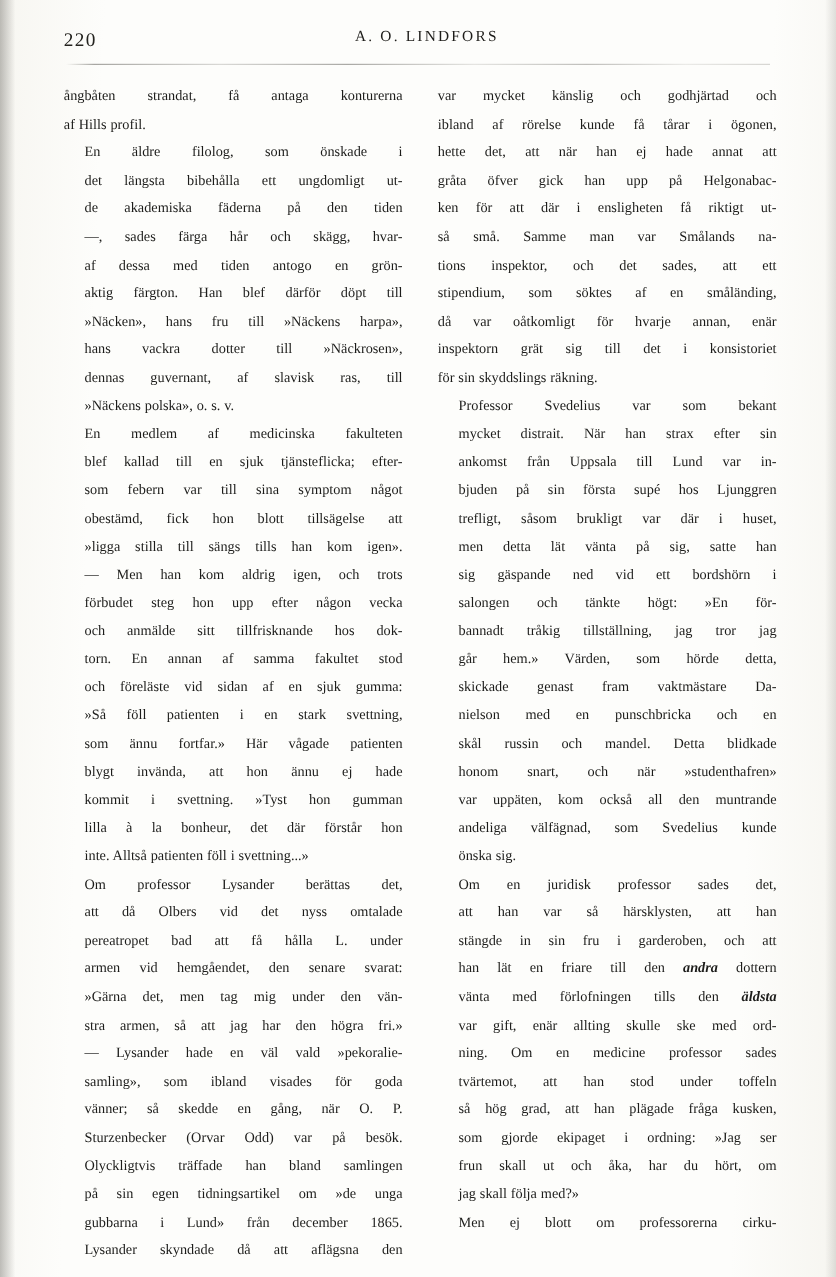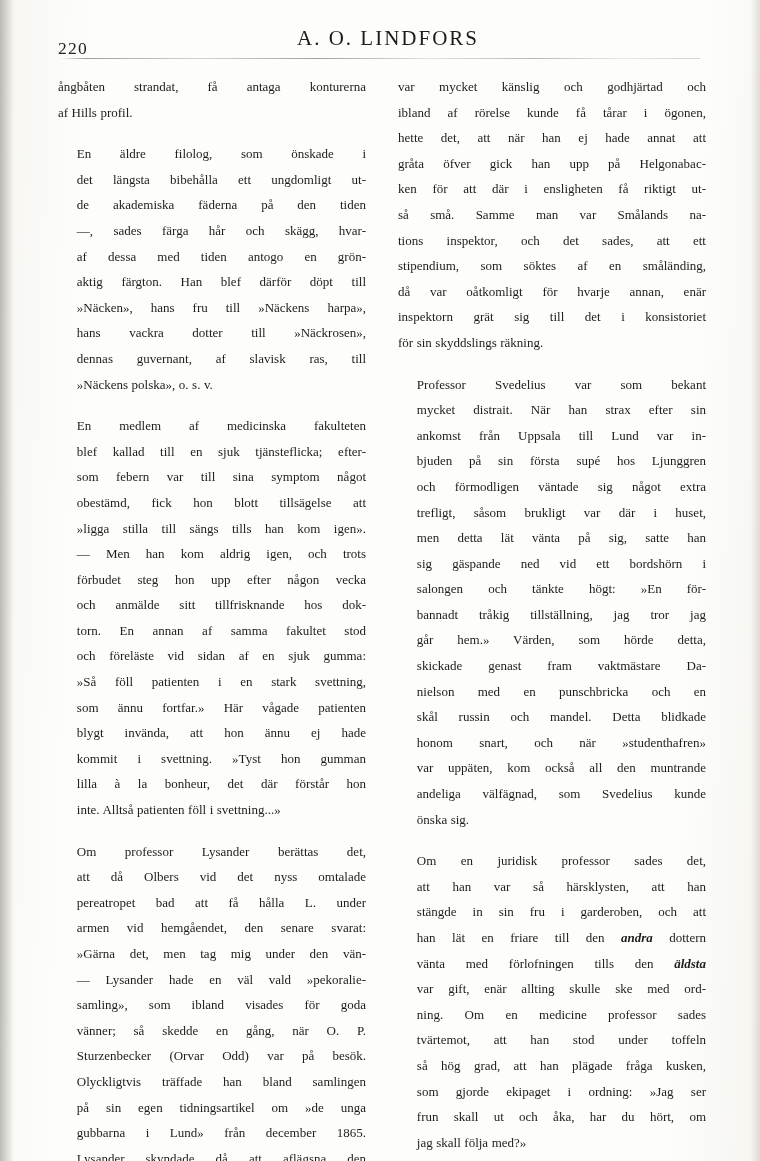--- a/index.html
+++ b/index.html
@@ -41,32 +41,32 @@
   .header {
     position: absolute;
     left: 58px;
     top: 26px;
     width: 646px;
     height: 28px;
   }
   .folio {
     position: absolute;
     left: 0;
-    top: 12px;
+    top: 0;
     font-size: 17.5px;
     letter-spacing: 1.2px;
     color: #24231f;
   }
   .running-head {
     position: absolute;
     left: 0;
     top: 0;
     width: 646px;
     text-align: center;
-    font-size: 21px;
+    font-size: 14px;
     letter-spacing: 2.0px;
     color: #1d1c19;
     padding-left: 14px;
     box-sizing: border-box;
   }
   .rule {
     position: absolute;
     left: 60px;
     top: 58px;
     width: 640px;
@@ -101,21 +101,21 @@
     text-align: justify;
     text-align-last: left;
     text-justify: inter-word;
     word-spacing: .02em;
     hyphens: none;
   }
   p.par.indent {
     text-indent: 1.45em;
   }
   p.par + p.par {
-    margin-top: 16px;
+    margin-top: 0;
   }
   em {
     font-style: italic;
     font-weight: bold;
   }
   
   .ln {
     display: block;
     text-align: justify;
     text-align-last: justify;
@@ -176,20 +176,21 @@
           <span class="ln">kommit i svettning. »Tyst hon gumman</span>
           <span class="ln">lilla à la bonheur, det där förstår hon</span>
           <span class="ln last">inte. Alltså patienten föll i svettning...»</span>
         </p>
         <p class="par indent">
           <span class="ln first-indent">Om professor Lysander berättas det,</span>
           <span class="ln">att då Olbers vid det nyss omtalade</span>
           <span class="ln">pereatropet bad att få hålla L. under</span>
           <span class="ln">armen vid hemgåendet, den senare svarat:</span>
           <span class="ln">»Gärna det, men tag mig under den vän-</span>
+          <span class="ln">stra armen, så att jag har den högra fri.»</span>
           <span class="ln">— Lysander hade en väl vald »pekoralie-</span>
           <span class="ln">samling», som ibland visades för goda</span>
           <span class="ln">vänner; så skedde en gång, när O. P.</span>
           <span class="ln">Sturzenbecker (Orvar Odd) var på besök.</span>
           <span class="ln">Olyckligtvis träffade han bland samlingen</span>
           <span class="ln">på sin egen tidningsartikel om »de unga</span>
           <span class="ln">gubbarna i Lund» från december 1865.</span>
           <span class="ln">Lysander skyndade då att aflägsna den</span>
         </p>
       </div>
@@ -205,21 +206,20 @@
           <span class="ln">stipendium, som söktes af en småländing,</span>
           <span class="ln">då var oåtkomligt för hvarje annan, enär</span>
           <span class="ln">inspektorn grät sig till det i konsistoriet</span>
           <span class="ln last">för sin skyddslings räkning.</span>
         </p>
         <p class="par indent">
           <span class="ln first-indent">Professor Svedelius var som bekant</span>
           <span class="ln">mycket distrait. När han strax efter sin</span>
           <span class="ln">ankomst från Uppsala till Lund var in-</span>
           <span class="ln">bjuden på sin första supé hos Ljunggren</span>
-          <span class="ln">och förmodligen väntade sig något extra</span>
           <span class="ln">trefligt, såsom brukligt var där i huset,</span>
           <span class="ln">men detta lät vänta på sig, satte han</span>
           <span class="ln">sig gäspande ned vid ett bordshörn i</span>
           <span class="ln">salongen och tänkte högt: »En för-</span>
           <span class="ln">bannadt tråkig tillställning, jag tror jag</span>
           <span class="ln">går hem.» Värden, som hörde detta,</span>
           <span class="ln">skickade genast fram vaktmästare Da-</span>
           <span class="ln">nielson med en punschbricka och en</span>
           <span class="ln">skål russin och mandel. Detta blidkade</span>
           <span class="ln">honom snart, och när »studenthafren»</span>

